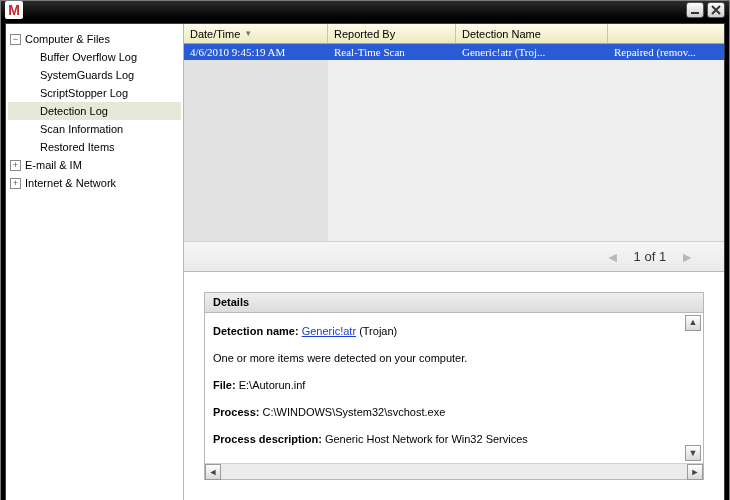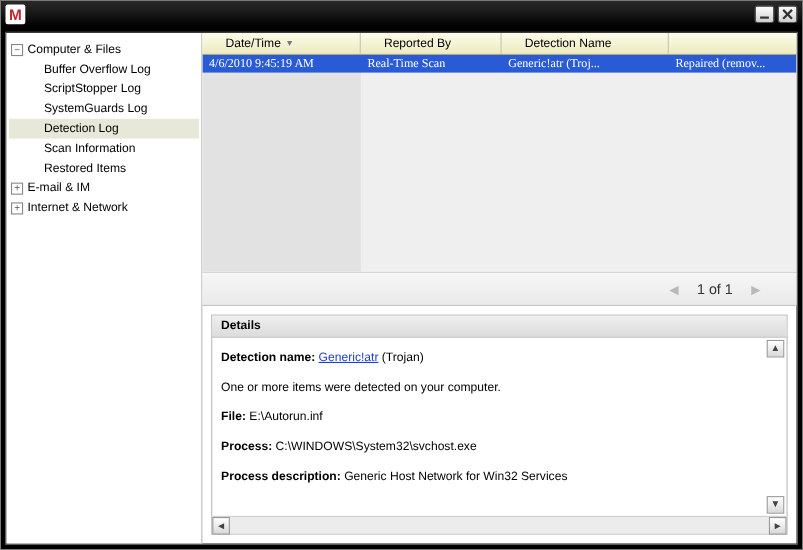--- a/index.html
+++ b/index.html
@@ -105,21 +105,21 @@
   }
   .list-header {
     display: flex;
     height: 20px;
     background: linear-gradient(to bottom, #fdfcea, #edeabf);
     border-bottom: 1px solid #aca97a;
     flex-shrink: 0;
   }
   .list-header .col {
     border-right: 1px solid #c9c6a0;
-    padding: 3px 21px;
+    padding: 3px 6px;
     overflow: hidden; text-overflow: ellipsis; white-space: nowrap;
     display: flex; align-items: center;
   }
   .list-header .col .sort-arrow {
     margin-left: 4px; font-size: 8px; color: #777;
   }
   .col-dt { width: 144px; }
   .col-rb { width: 128px; }
   .col-dn { width: 152px; }
   .col-st { flex: 1; }
@@ -165,21 +165,21 @@
   }
   .paginator .pg-arrow {
     color: #b8b8b8;
     padding: 0 14px;
     cursor: pointer;
     font-size: 14px;
   }
   .details {
     flex: 1;
     border: 1px solid #b8b8b8;
-    margin: 8px;
+    margin: 20px;
     display: flex; flex-direction: column;
     min-height: 0;
   }
   .details-header {
     height: 20px;
     background: linear-gradient(to bottom, #efefef, #dcdcdc);
     border-bottom: 1px solid #b8b8b8;
     font-weight: bold;
     padding: 3px 8px;
   }
@@ -241,22 +241,22 @@
 
   <div class="content-frame">
     <div class="inner">
 
       <div class="sidebar">
         <div class="tree-item">
           <span class="tree-toggle">−</span>
           <span>Computer &amp; Files</span>
         </div>
         <div class="tree-child">Buffer Overflow Log</div>
+        <div class="tree-child">SystemGuards Log</div>
         <div class="tree-child">ScriptStopper Log</div>
-        <div class="tree-child">SystemGuards Log</div>
         <div class="tree-child selected">Detection Log</div>
         <div class="tree-child">Scan Information</div>
         <div class="tree-child">Restored Items</div>
 
         <div class="tree-item">
           <span class="tree-toggle">+</span>
           <span>E-mail &amp; IM</span>
         </div>
         <div class="tree-item">
           <span class="tree-toggle">+</span>

